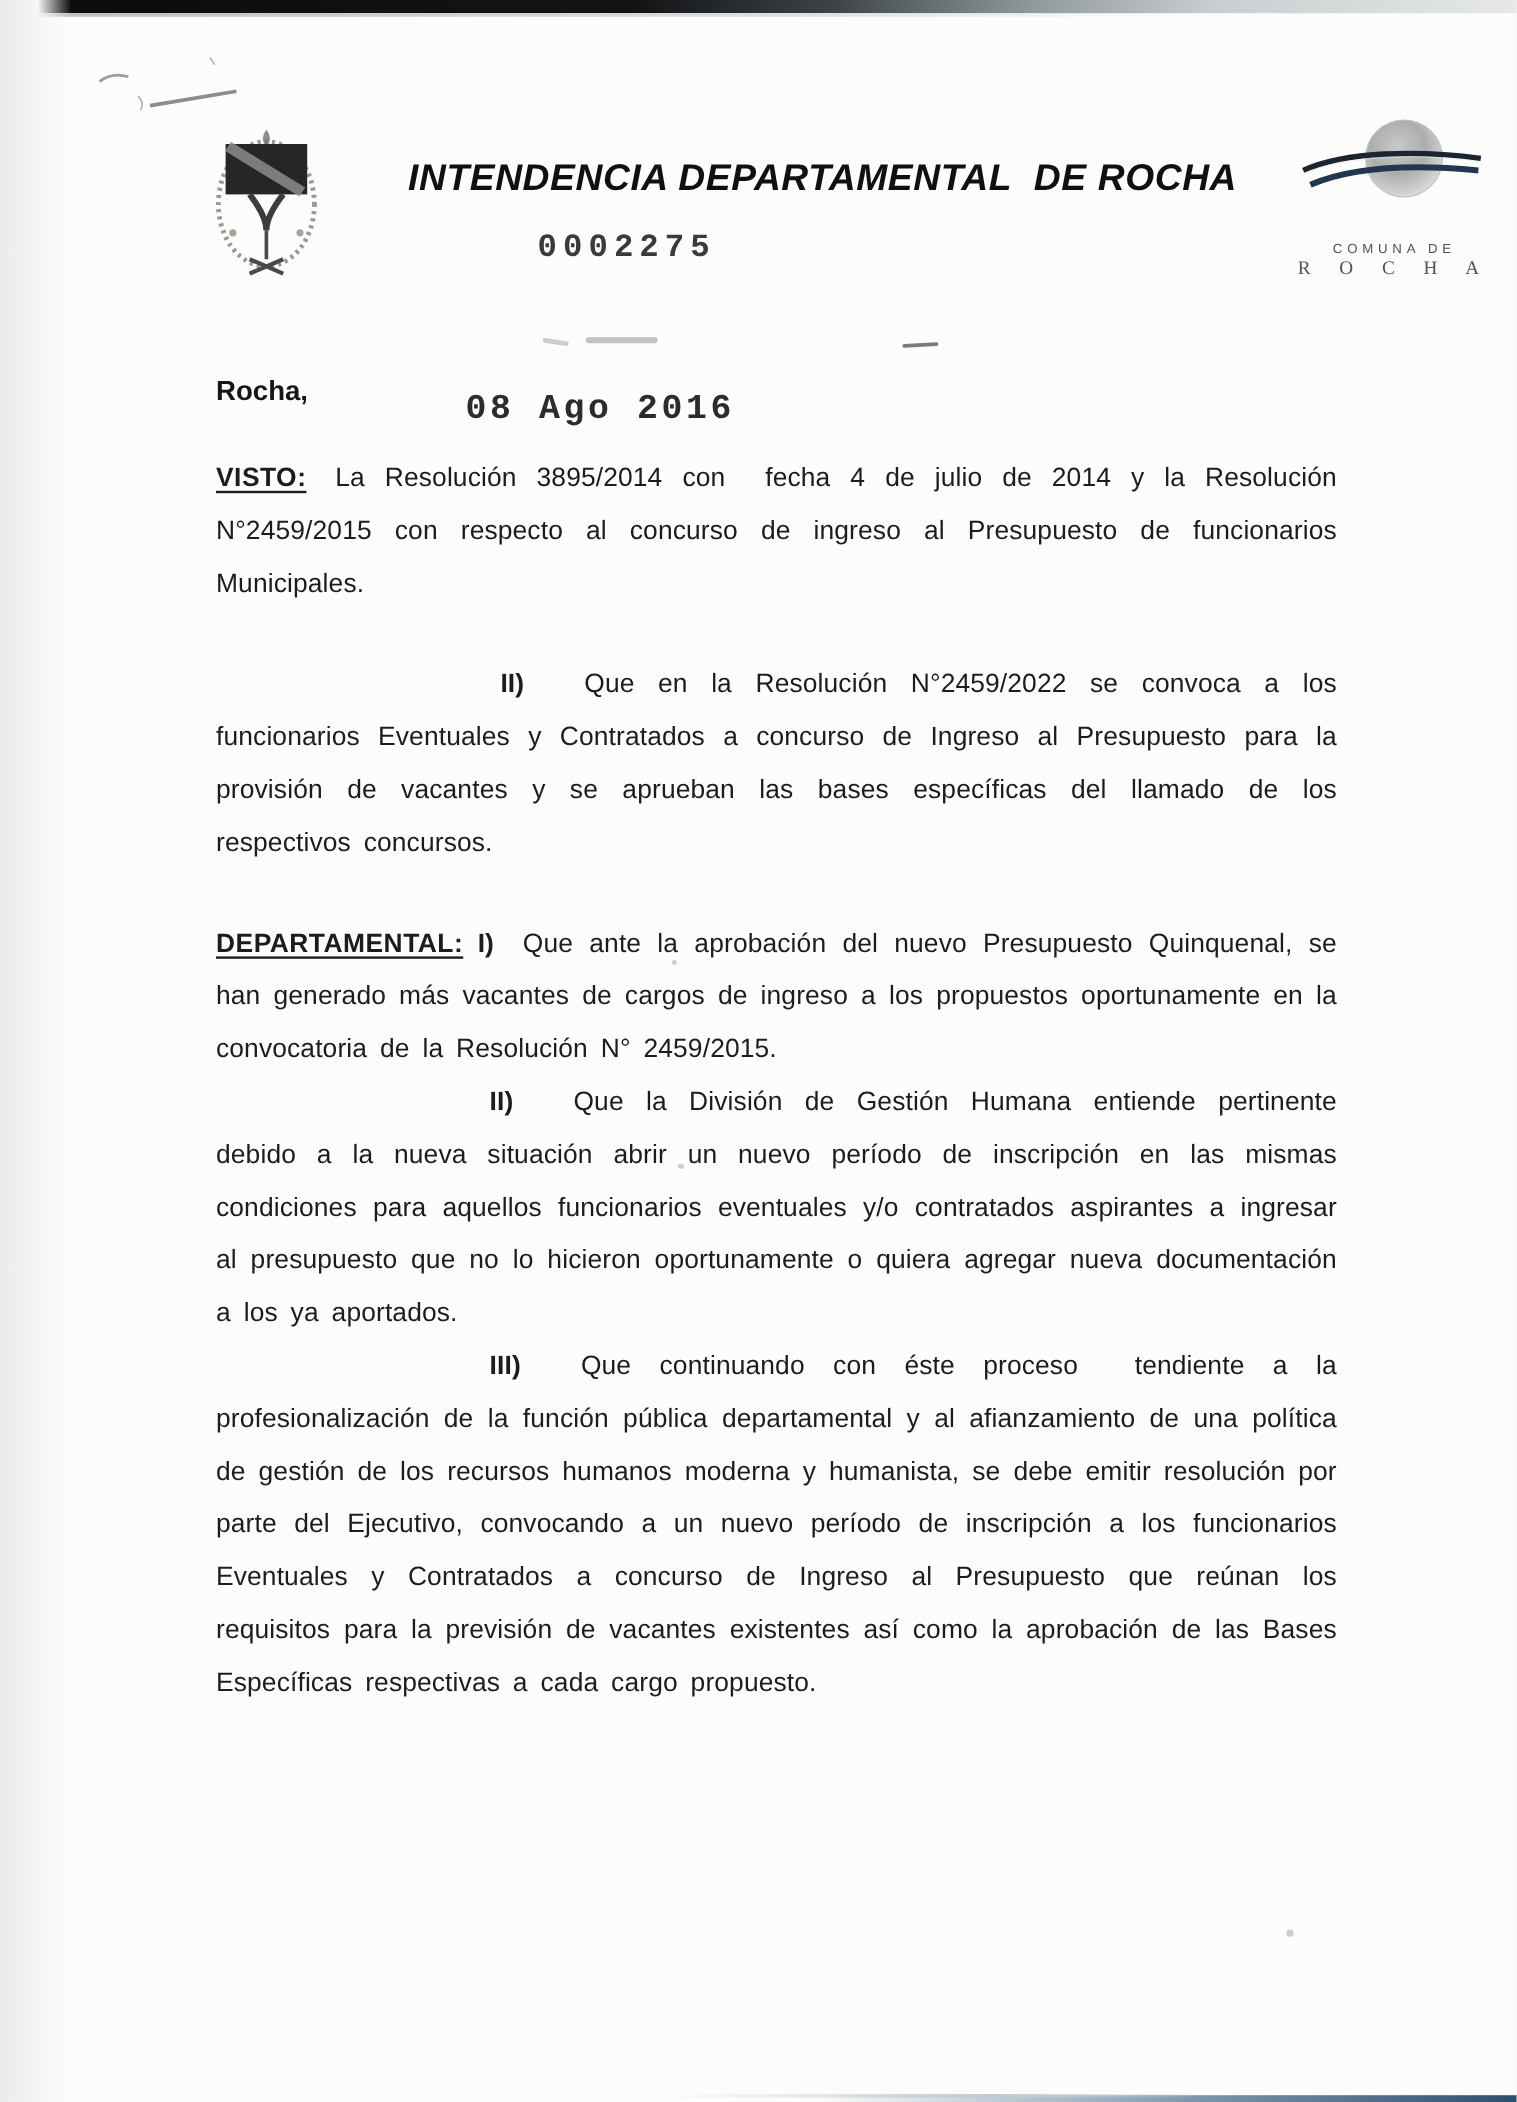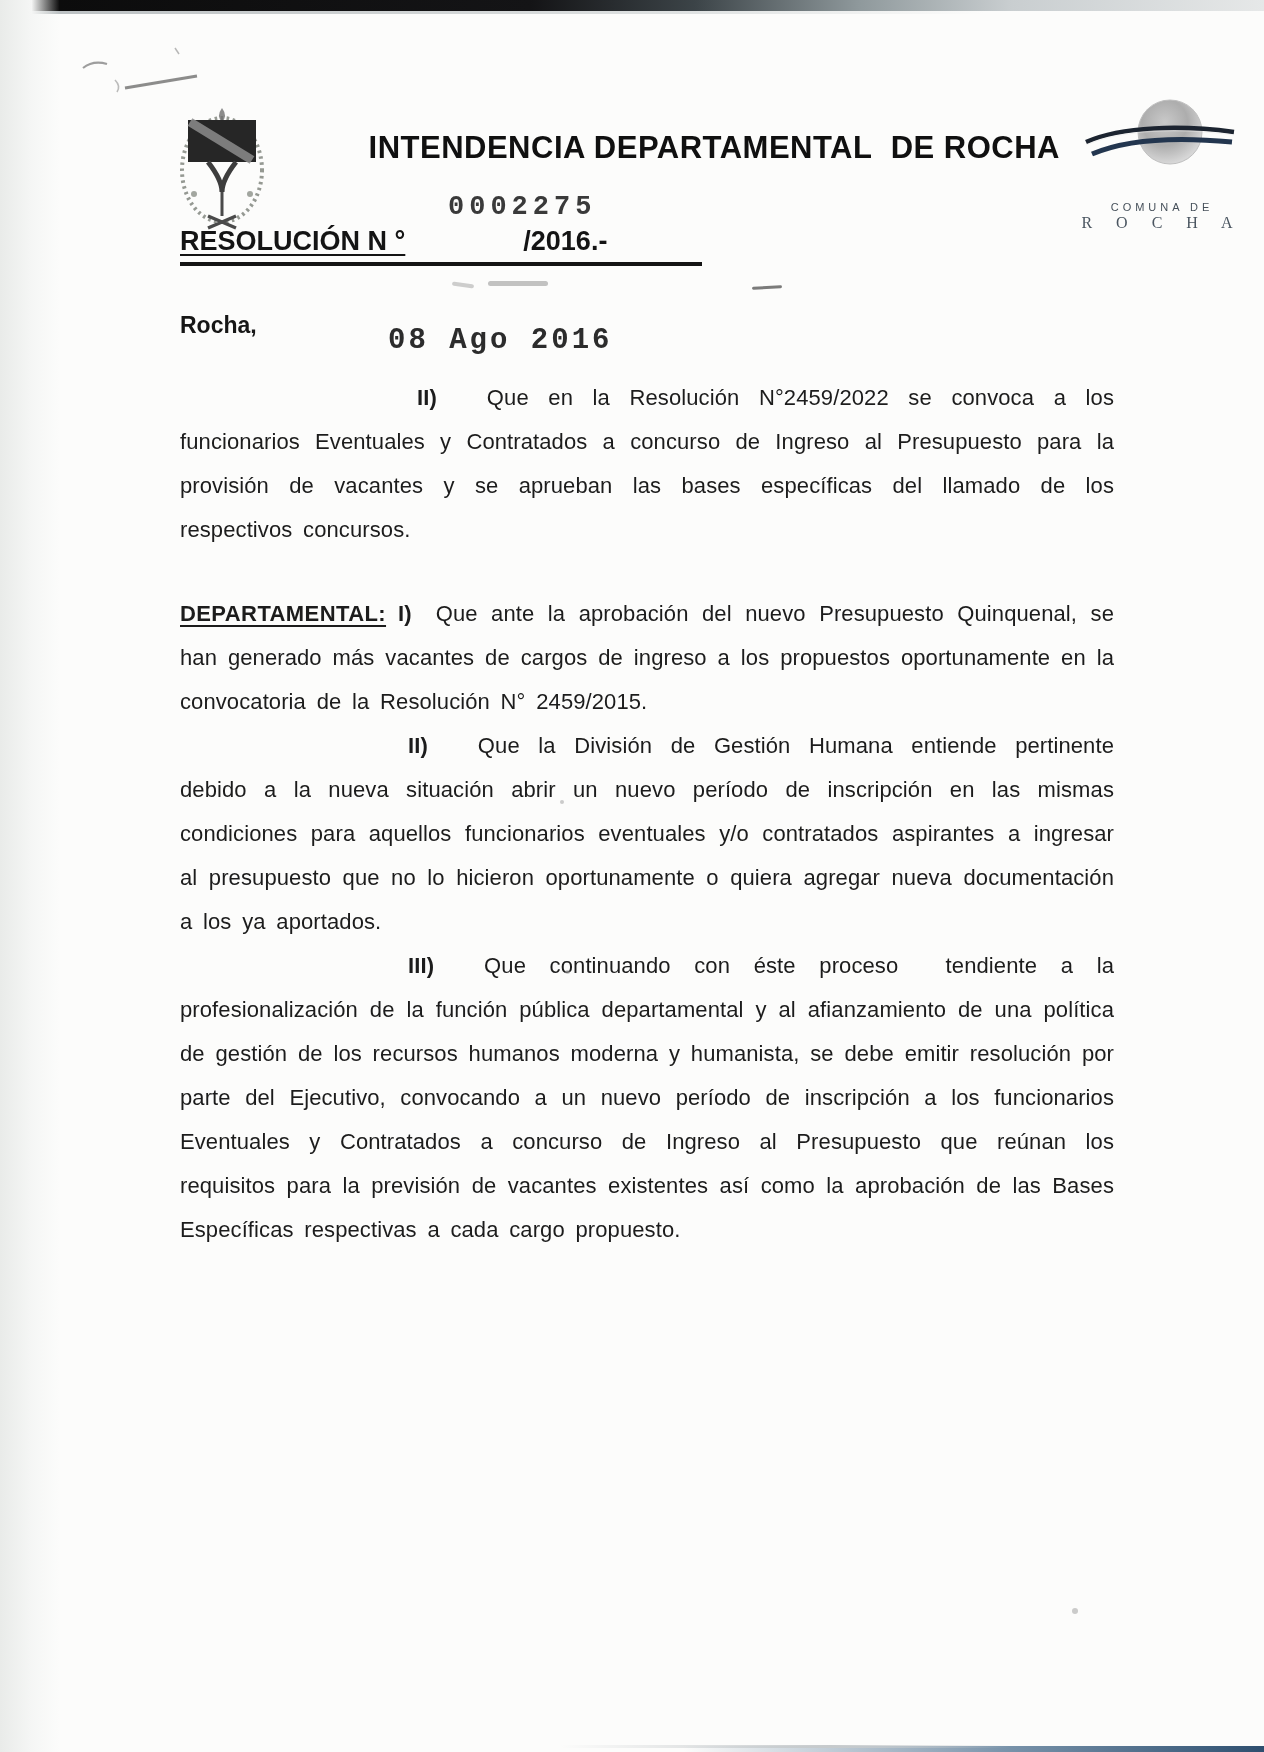--- a/index.html
+++ b/index.html
@@ -33,22 +33,22 @@
     position:absolute; bottom:4px; left:560px; width:450px; height:3px;
     background:linear-gradient(to right,rgba(190,194,197,0),#c6cacc 60%,rgba(190,194,197,0));
   }
   .pen-marks { position:absolute; left:55px; top:40px; }
   .speck { position:absolute; width:6px; height:6px; border-radius:50%; background:#9a9a9a; opacity:.5; }
 
   
   .emblem { position:absolute; left:168px; top:98px; }
   .title {
     position:absolute; left:340px; top:130px; width:720px;
-    font-size:31px; font-weight:700; 
-    letter-spacing:.5px; color:#101010; white-space:nowrap;text-align:right;
+    font-size:31px; font-weight:700; font-style:italic;
+    letter-spacing:.5px; color:#101010; white-space:nowrap;
   }
   .logo { position:absolute; left:1062px; top:92px; width:200px; text-align:center; }
   .logo-txt1 { margin-top:17px; font-size:11px; letter-spacing:4px; color:#46505a; font-weight:500; }
   .logo-txt2 { font-size:16px; letter-spacing:10px; color:#4a5560; margin-top:1px;font-family:Liberation Serif, serif; }
 
   .stamp-number {
     position:absolute; left:448px; top:192px;
     font-family:"Liberation Mono", monospace;
     font-size:27px; font-weight:700; letter-spacing:5px; color:#3a3a3a;
   }
@@ -137,30 +137,30 @@
       <path d="M4 50 C40 34 100 33 152 40" stroke="#1c2430" stroke-width="4.5" fill="none"></path>
       <path d="M10 62 C52 44 108 46 150 50" stroke="#23364f" stroke-width="5" fill="none"></path>
       <path d="M4 50 C40 34 100 33 152 40" stroke="#e8e8e8" stroke-width="1" fill="none" opacity="0.5" transform="translate(0,3)"></path>
     </svg>
     <div class="logo-txt1">COMUNA DE</div>
     <div class="logo-txt2">R O C H A</div>
   </div>
 
   <div class="stamp-number">0002275</div>
 
-  <div class="resolution-line"><span class="lbl">RESOLUCIÓN&nbsp;N&nbsp;°</span><span class="blank"></span><span>/2016.-</span></div>
   <div class="dash-under"></div>
 
   <div class="place">Rocha,</div>
   <div class="date-smudge"></div>
   <div class="date-smudge2"></div>
   <div class="date-stamp">08 Ago 2016</div>
 
   <div class="doc-body">
 
+    <div class="para mb40"><span class="slabel">VISTO:</span><span class="gap g24"></span><span>La Resolución 3895/2014 con&nbsp; fecha 4 de julio de 2014 y la Resolución N°2459/2015 con respecto al concurso de ingreso al Presupuesto de funcionarios Municipales.</span></div>
 
 
     <div class="para ind-a mb40"><span class="num">II)</span><span class="gap g50"></span><span>Que en la Resolución N°2459/2022 se convoca a los funcionarios Eventuales y Contratados a concurso de Ingreso al Presupuesto para la provisión de vacantes y se aprueban las bases específicas del llamado de los respectivos concursos.</span></div>
 
     <div class="para"><span class="slabel">DEPARTAMENTAL:</span><span class="gap g12"></span><span class="num">I)</span><span class="gap g24"></span><span>Que ante la aprobación del nuevo Presupuesto Quinquenal, se han generado más vacantes de cargos de ingreso a los propuestos oportunamente en la convocatoria de la Resolución N° 2459/2015.</span></div>
 
     <div class="para ind-b"><span class="num">II)</span><span class="gap g50"></span><span>Que la División de Gestión Humana entiende pertinente debido a la nueva situación abrir un nuevo período de inscripción en las mismas condiciones para aquellos funcionarios eventuales y/o contratados aspirantes a ingresar al presupuesto que no lo hicieron oportunamente o quiera agregar nueva documentación a los ya aportados.</span></div>
 
     <div class="para ind-b"><span class="num">III)</span><span class="gap g50"></span><span>Que continuando con éste proceso&nbsp; tendiente a la profesionalización de la función pública departamental y al afianzamiento de una política de gestión de los recursos humanos moderna y humanista, se debe emitir resolución por parte del Ejecutivo, convocando a un nuevo período de inscripción a los funcionarios Eventuales y Contratados a concurso de Ingreso al Presupuesto que reúnan los requisitos para la previsión de vacantes existentes así como la aprobación de las Bases Específicas respectivas a cada cargo propuesto.</span></div>
 

